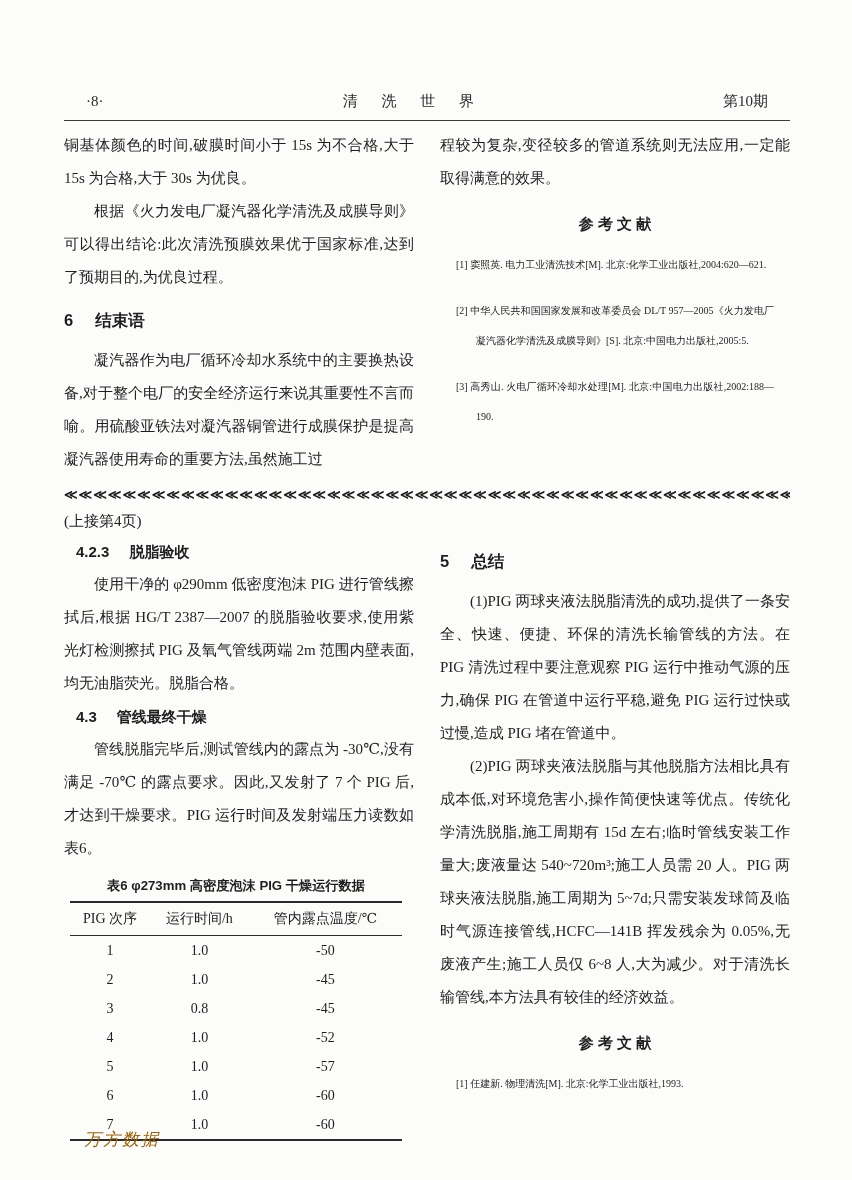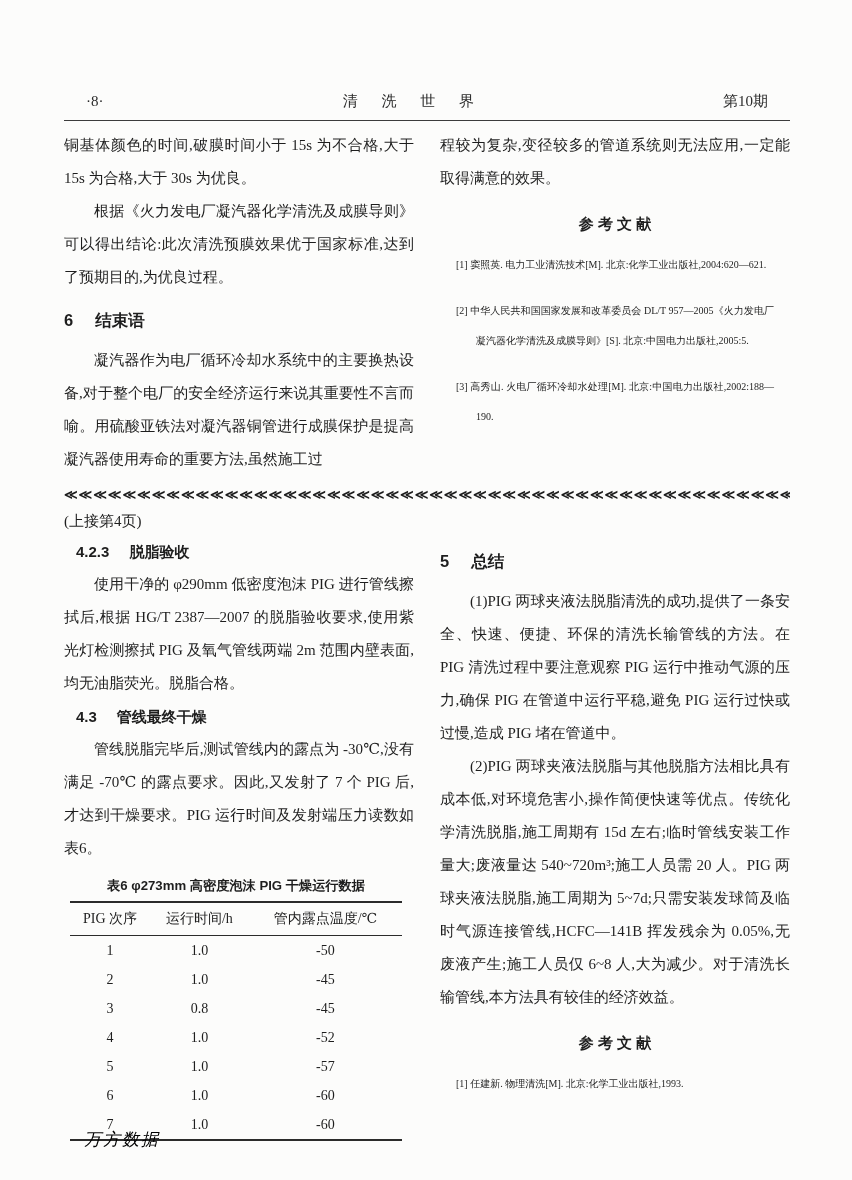--- a/index.html
+++ b/index.html
@@ -36,21 +36,21 @@
   .continued{font-size:15px;margin:10px 0 4px 0;}
   
   .tbl-caption{font-family:"Liberation Sans","DejaVu Sans",sans-serif;font-weight:bold;
                font-size:13.2px;text-align:center;margin:12px 0 0 6px;width:332px;}
   table.data{border-collapse:collapse;width:332px;margin:6px 0 0 6px;
              font-size:14px;border-top:2px solid #2b2b2b;border-bottom:2px solid #2b2b2b;}
   table.data th{font-weight:normal;padding:7px 0;border-bottom:1.4px solid #2b2b2b;text-align:center;}
   table.data td{padding:6.5px 0;text-align:center;}
   
   .watermark{position:absolute;left:84px;top:1128px;font-style:italic;
-             font-size:17px;color:#000000;letter-spacing:2px;}
+             font-size:17px;color:#a16207;letter-spacing:2px;}
 </style>
 </head>
 <body>
 
 <div class="page-inner">
 
   <div class="hdr">
     <span>·8·</span>
     <span class="jtitle">清 洗 世 界</span>
     <span>第10期</span>

